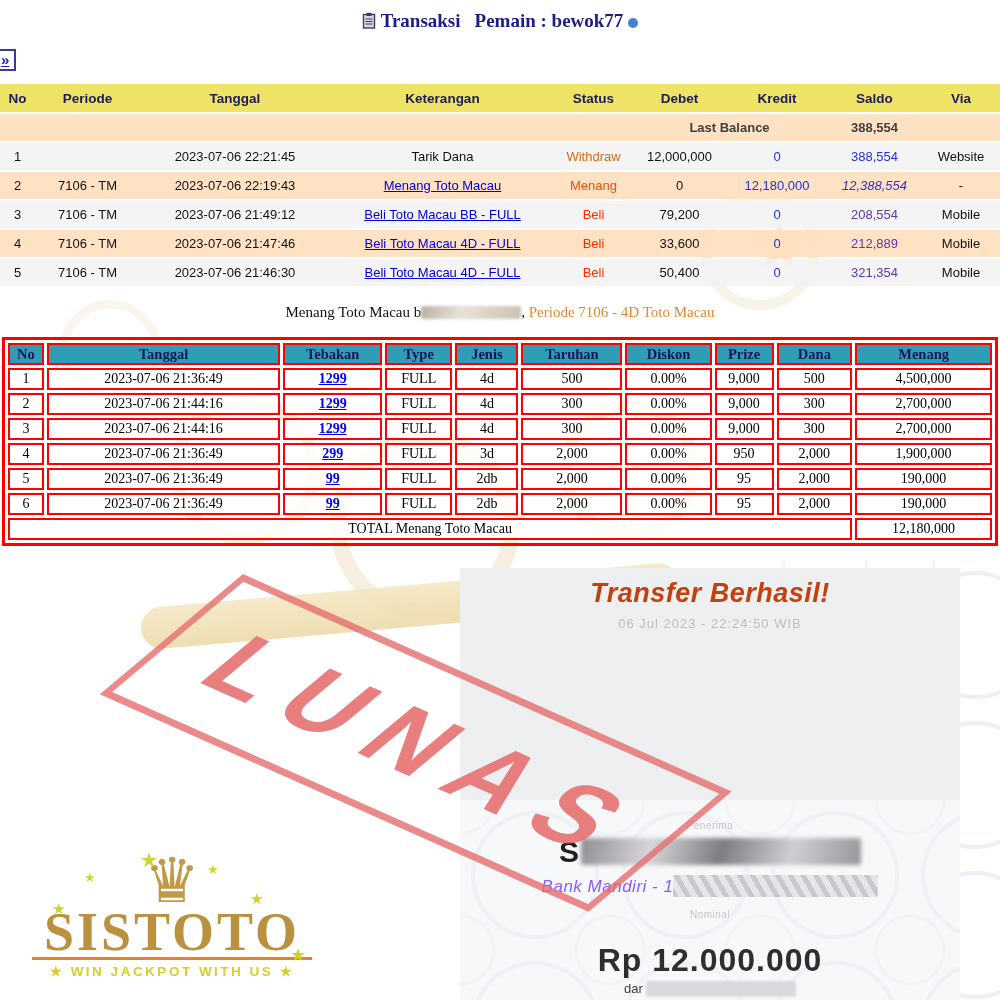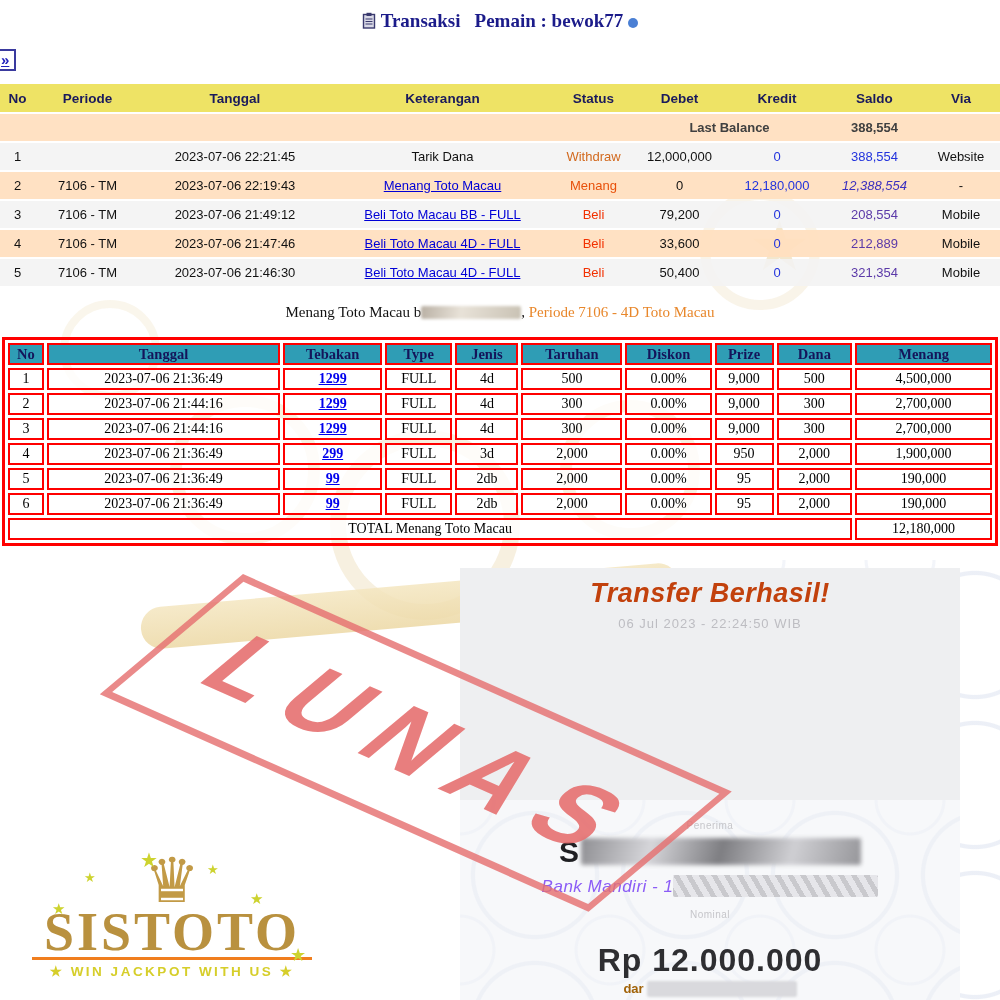--- a/index.html
+++ b/index.html
@@ -76,21 +76,21 @@
   .receipt-lower { position:absolute; left:0; top:232px; width:500px; height:200px; background:#F7F8FA; overflow:hidden; }
   .inner-batik { position:absolute; inset:0; opacity:.5; }
   .rec-label { position:relative; font-size:10px; color:#C6C6CA; margin-top:20px; letter-spacing:.5px; }
   .rec-name { position:relative; margin-top:4px; font-size:30px; font-weight:bold; color:#1F1F22; }
   .blur-name { display:inline-block; width:280px; height:27px; vertical-align:-3px; margin-left:2px; border-radius:2px;
     background:linear-gradient(105deg,#8f8f93,#d6d6da 25%,#7e7e82 50%,#cfcfd3 75%,#96969a); filter:blur(2px); }
   .rec-bank { position:relative; margin-top:6px; font-size:17px; color:#8b5cf6; letter-spacing:.5px;font-style:italic; }
   .hatch { display:inline-block; width:205px; height:22px; vertical-align:-5px; border-radius:2px;
     background:repeating-linear-gradient(60deg,#c9c9cd 0 5px,#e6e6ea 5px 11px); filter:blur(.5px); }
   .rec-amount { position:relative; margin-top:22px; font-size:32px; font-weight:bold; color:#2E2E31; letter-spacing:1px; }
-  .rec-from { position:relative; margin-top:2px; font-size:13px; color:#a16207;font-weight:bold; }
+  .rec-from { position:relative; margin-top:2px; font-size:13px; color:#404040; }
   .blur-from { display:inline-block; width:150px; height:16px; vertical-align:-4px; margin-left:3px; border-radius:2px;
     background:#D9D9DD; filter:blur(1px); }
 
   
   .logo { position:absolute; left:22px; top:852px; width:300px; height:145px; z-index:2; text-align:center; }
   .crown { font-size:62px; color:#C29A46; line-height:58px; }
   .lstar { position:absolute; color:#CDD32F; }
   .logo-name { font-family:"Liberation Serif", serif; font-weight:bold; font-size:54px; color:#B9913F; letter-spacing:3px; line-height:44px; }
   .logo-rule { height:3px; background:#F07E1E; margin:3px 10px 3px 10px; }
   .logo-tag { font-size:13.5px; font-weight:bold; color:#D6CE2A; letter-spacing:2.5px; }

